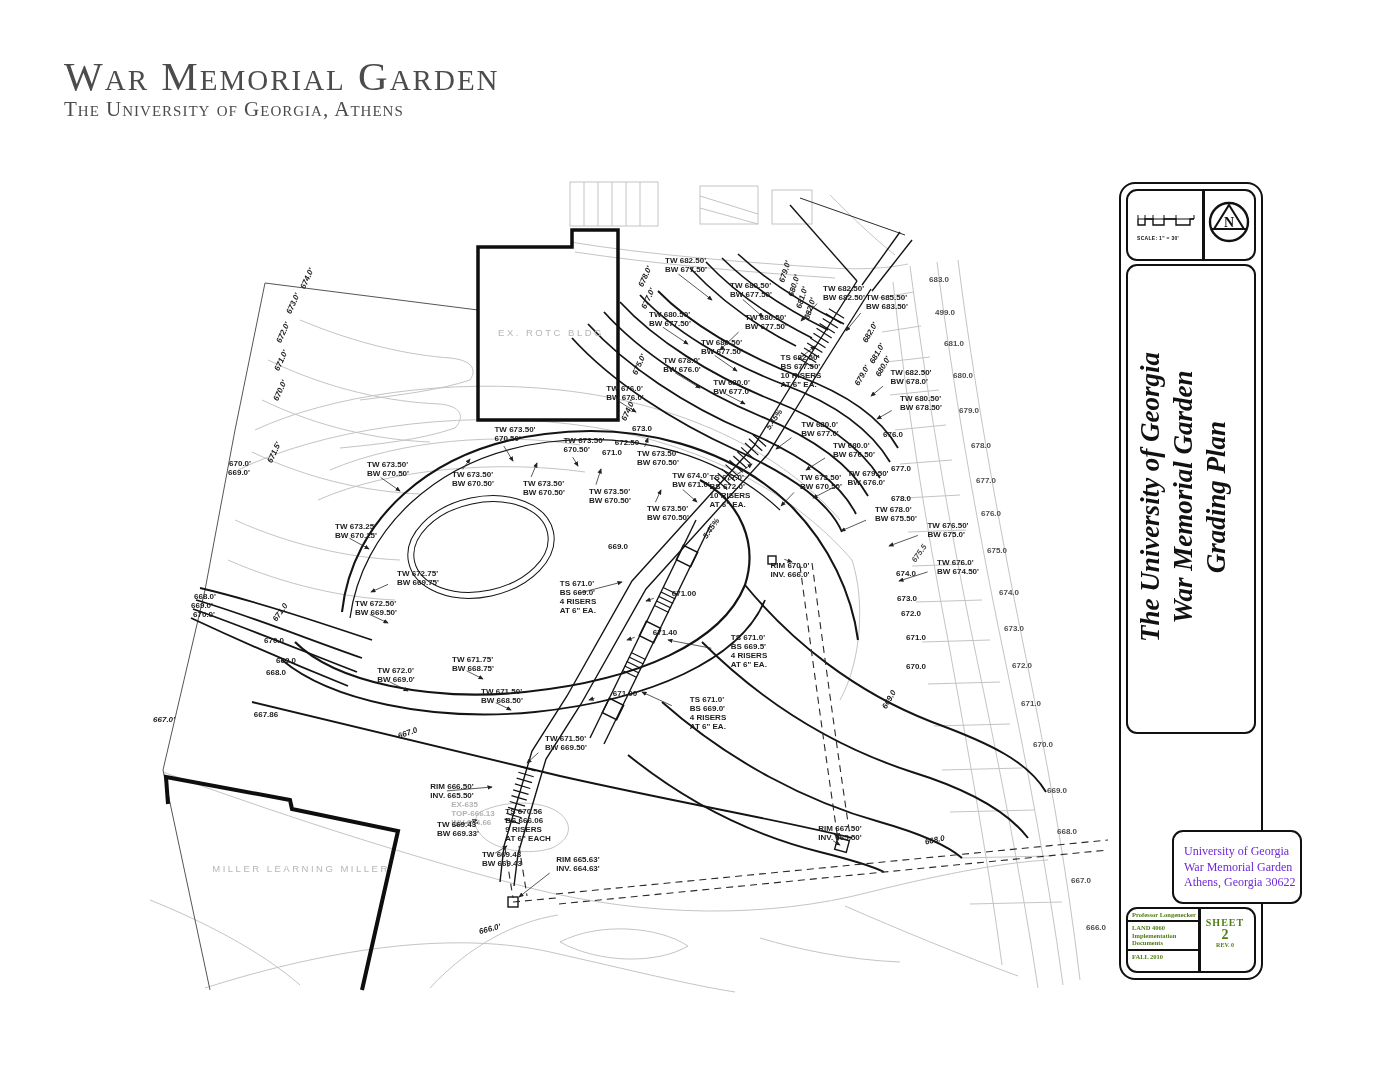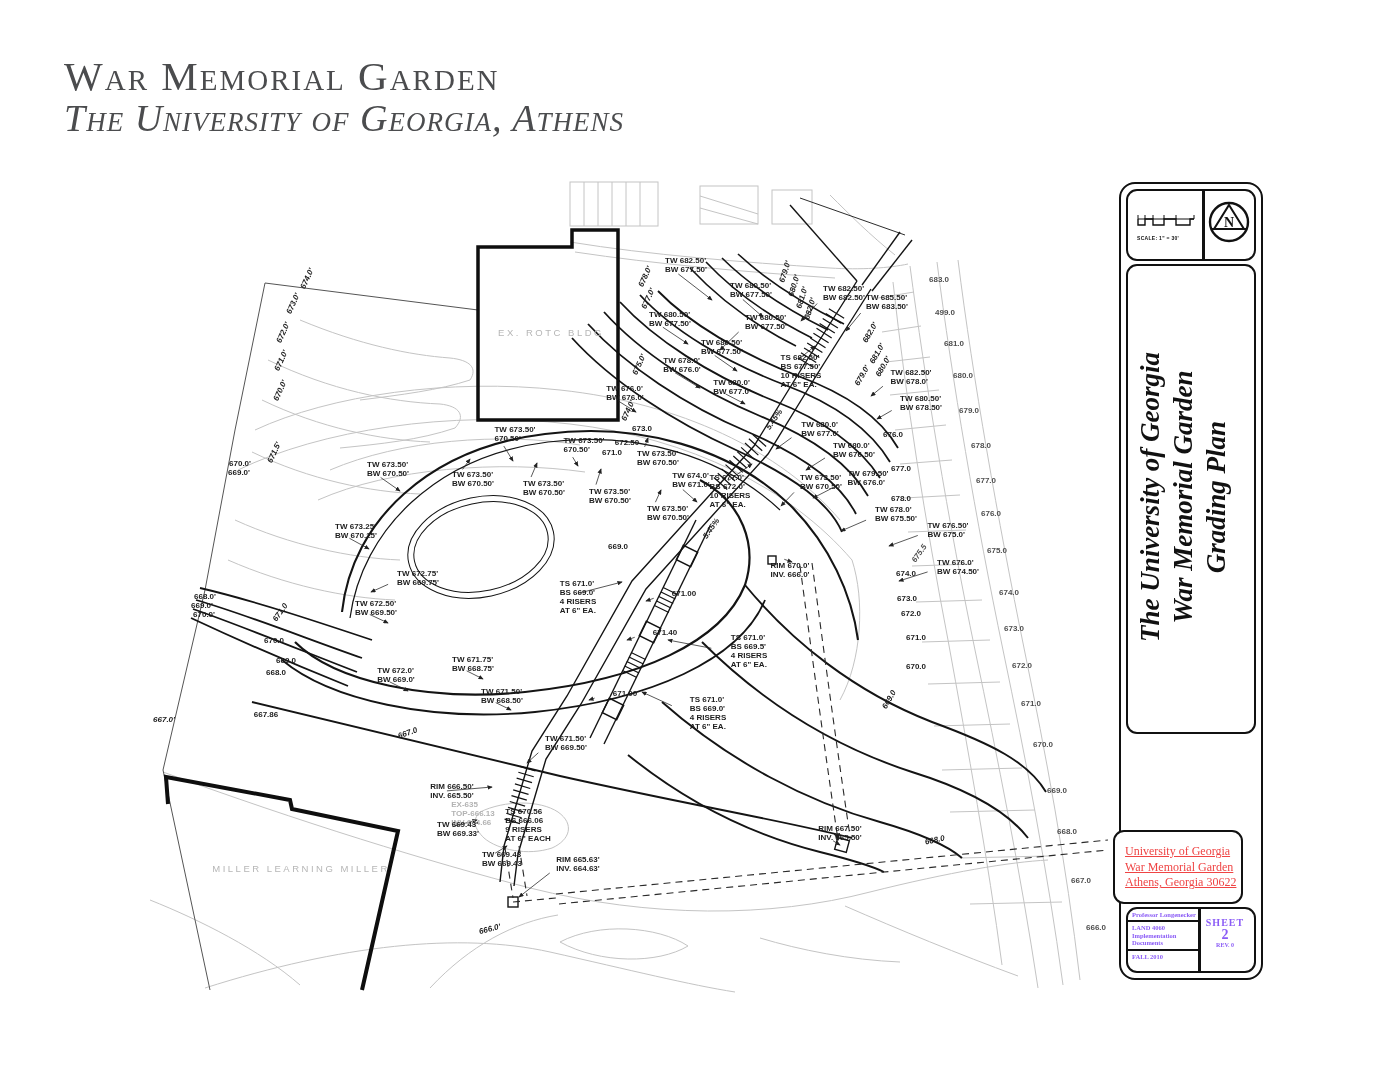--- a/index.html
+++ b/index.html
@@ -1,21 +1,21 @@
 <!DOCTYPE html>
 <html><head>
 <meta charset="utf-8">
 <style>
   html,body{margin:0;padding:0;background:#fff;}
   #page{position:relative;width:1400px;height:1081px;background:#fff;overflow:hidden;
         font-family:"Liberation Sans",sans-serif;}
   
   .hdr{position:absolute;left:64px;top:56px;color:#4b4c4e;font-family:"Liberation Serif",serif;}
   .hdr .t1{font-size:41px;font-variant:small-caps;letter-spacing:2px;line-height:1.0;}
-  .hdr .t2{font-size:38px;font-variant:small-caps;letter-spacing:1px;line-height:1.15;font-style:italic;}
+  .hdr .t2{font-size:21px;font-variant:small-caps;letter-spacing:1px;line-height:1.15;}
   
   #draw{position:absolute;left:0;top:0;}
   #annos{position:absolute;left:18px;top:0;width:1400px;height:1081px;pointer-events:none;}
   .anno{position:absolute;font-size:8px;font-weight:bold;line-height:1.12;color:#1c1c1c;
         white-space:pre;text-align:left;transform-origin:center;}
   .anno.g{color:#b3b3b3;font-weight:bold;}
   .anno.m{color:#4f4f4f;}
   .anno.i{font-style:italic;}
   .anno.b{color:#b6b6b6;font-size:9.5px;letter-spacing:2.5px;font-weight:normal;}
   
@@ -30,24 +30,24 @@
   .north-wrap{position:absolute;right:0;top:0;width:50px;height:100%;}
   #cell-main{left:1126px;top:264px;width:126px;height:466px;}
   .tb-title{position:absolute;left:959px;top:442px;width:460px;height:110px;
             transform:rotate(-90deg);transform-origin:center;text-align:center;
             font-family:"Liberation Serif",serif;font-weight:bold;font-style:italic;
             font-size:27px;line-height:1.22;color:#111;}
   #cell-firm{left:1126px;top:737px;width:126px;height:86px;text-align:center;
              font-family:"Liberation Serif",serif;font-weight:bold;font-style:italic;color:#111;}
   #cell-firm .f1{font-size:10px;margin-top:12px;line-height:1.25;}
   #cell-firm .f2{font-size:9.5px;margin-top:9px;}
-  #cell-addr{left:1113px;top:830px;width:126px;height:70px;
-             font-family:"Liberation Serif",serif;color:#ef4444;text-decoration:underline;}
+  #cell-addr{left:1172px;top:830px;width:126px;height:70px;
+             font-family:"Liberation Serif",serif;color:#6d28d9;}
   #cell-addr .a{font-size:12px;line-height:1.3;padding:12px 0 0 10px;}
-  #cell-info{left:1126px;top:907px;width:126px;height:62px;font-family:"Liberation Serif",serif;color:#8b5cf6;}
+  #cell-info{left:1126px;top:907px;width:126px;height:62px;font-family:"Liberation Serif",serif;color:#4d7c0f;}
   #cell-info .vdiv{position:absolute;left:70px;top:0;width:2.5px;height:100%;background:#111;}
   .info-rows{position:absolute;left:0;top:0;width:70px;height:100%;}
   .irow{border-bottom:2px solid #111;padding:2px 0 2px 4px;font-size:6.5px;font-weight:bold;line-height:1.15;}
   .irow:last-child{border-bottom:none;}
   .sheet-wrap{position:absolute;left:72px;top:0;width:50px;height:100%;text-align:center;}
   .sheet-l{font-size:10px;font-weight:bold;letter-spacing:1px;margin-top:8px;}
   .sheet-n{font-size:14px;font-weight:bold;line-height:1;}
   .sheet-r{font-size:6px;font-weight:bold;}
 </style>
 </head>

